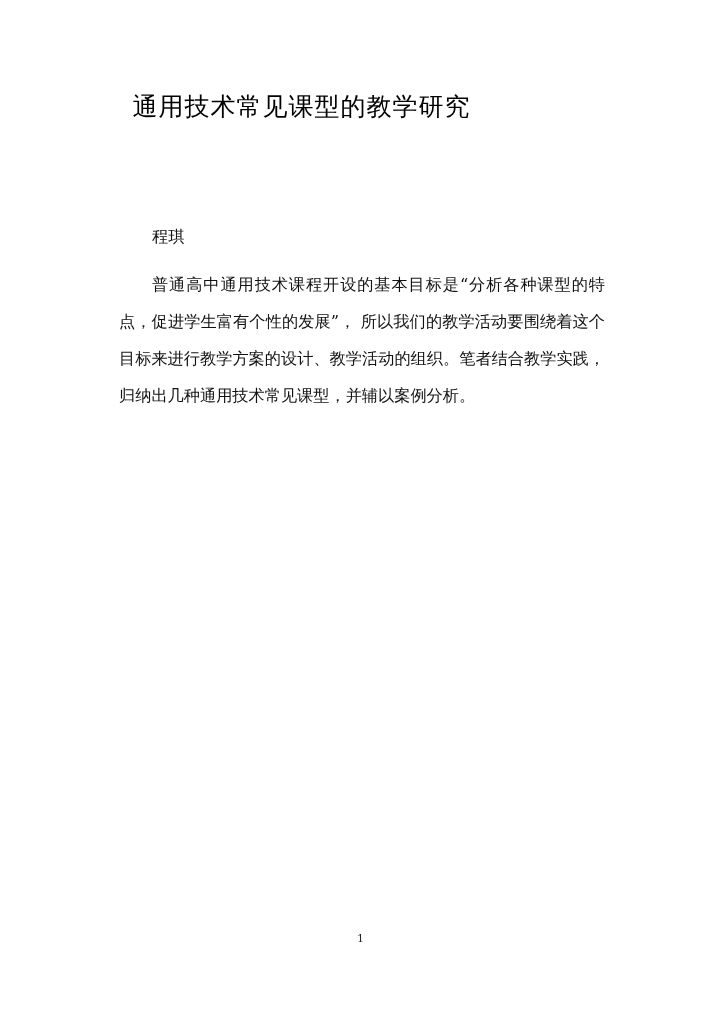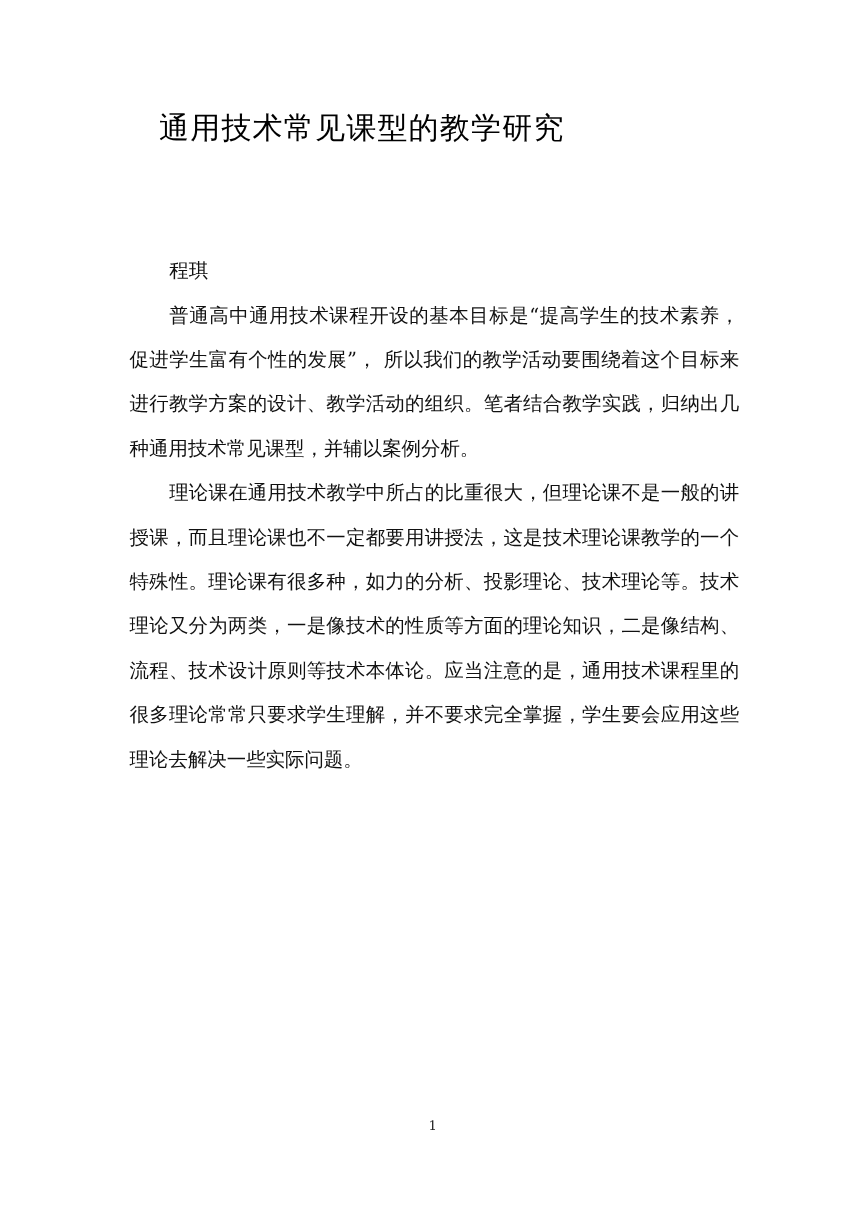--- a/index.html
+++ b/index.html
@@ -10,33 +10,32 @@
       font-family: "DejaVu Serif", "Liberation Serif", serif;
     }
     .title {
       position: absolute; top: 90px; left: 0; width: 603px;
       text-align: center; font-size: 25px; letter-spacing: 1px; color: #000;
     }
     .body {
       position: absolute; left: 108px; width: 508px; top: 207px;
       font-size: 16.2px; line-height: 37px; text-align: justify;
     }
-    .body p { margin: 0; }
+    .body p { margin: 11px; }
     .indent { text-indent: 33px; }
     .page-number {
       position: absolute; top: 932px; left: 0; width: 721px;
       text-align: center; font-size: 11px; color: #222;
     }
   </style>
 </head>
 <body>
 
 <div class="page">
   <div class="title">通用技术常见课型的教学研究</div>
 
   <div class="body">
     <p class="indent">程琪</p>
-    <p class="indent">普通高中通用技术课程开设的基本目标是“提高学生的技术素养，促进学生富有个性的发展”， 所以我们的教学活动要围绕着这个目标来进行教学方案的设计、教学活动的组织。笔者结合教学实践，归纳出几种通用技术常见课型，并辅以案例分析。</p>
-    <p class="indent">理论课在通用技术教学中所占的比重很大，但理论课不是一般的讲授课，而且理论课也不一定都要用讲授法，这是技术理论课教学的一个特殊性。理论课有很多种，如力的分析、投影理论、技术理论等。技术理论又分为两类，一是像技术的性质等方面的理论知识，二是像结构、流程、技术设计原则等技术本体论。应当注意的是，通用技术课程里的很多理论常常只要求学生理解，并不要求完全掌握，学生要会应用这些理论去解决一些实际问题。</p>
+    <p class="indent">普通高中通用技术课程开设的基本目标是“分析各种课型的特点，促进学生富有个性的发展”， 所以我们的教学活动要围绕着这个目标来进行教学方案的设计、教学活动的组织。笔者结合教学实践，归纳出几种通用技术常见课型，并辅以案例分析。</p>
   </div>
 
   <div class="page-number">1</div>
 </div>
 
 </body></html>

